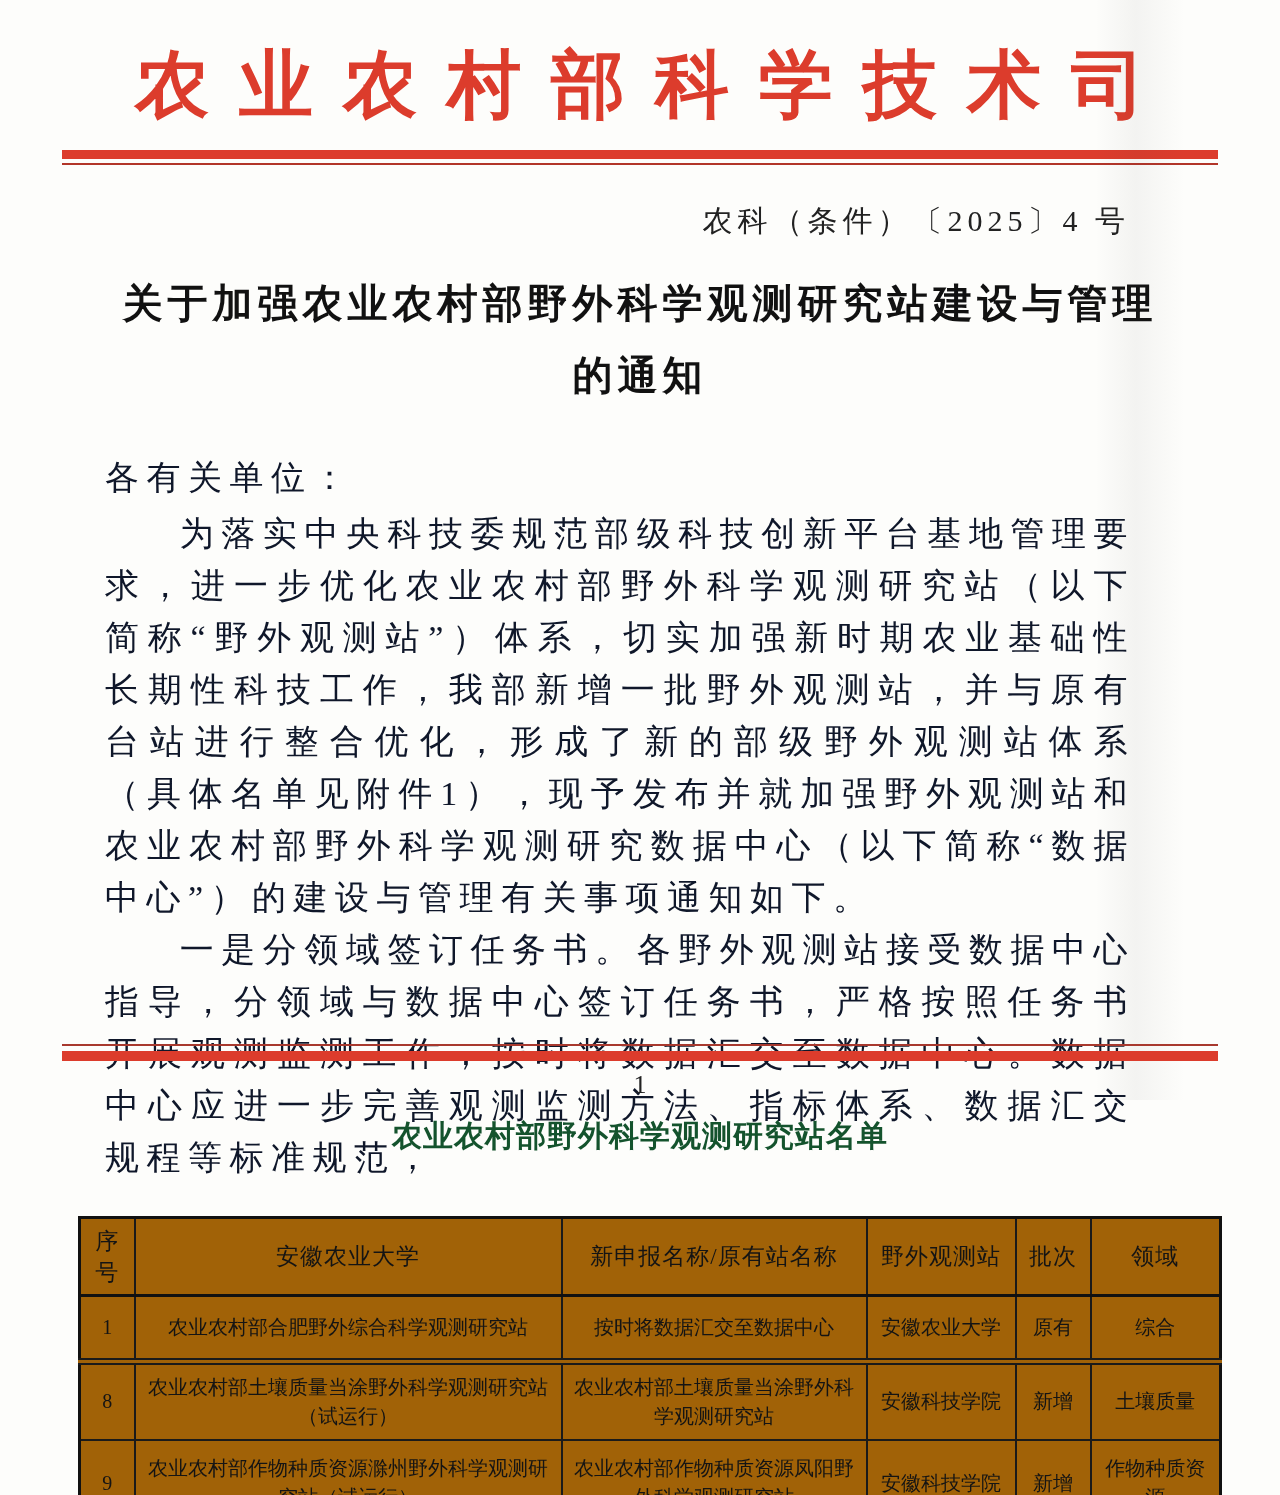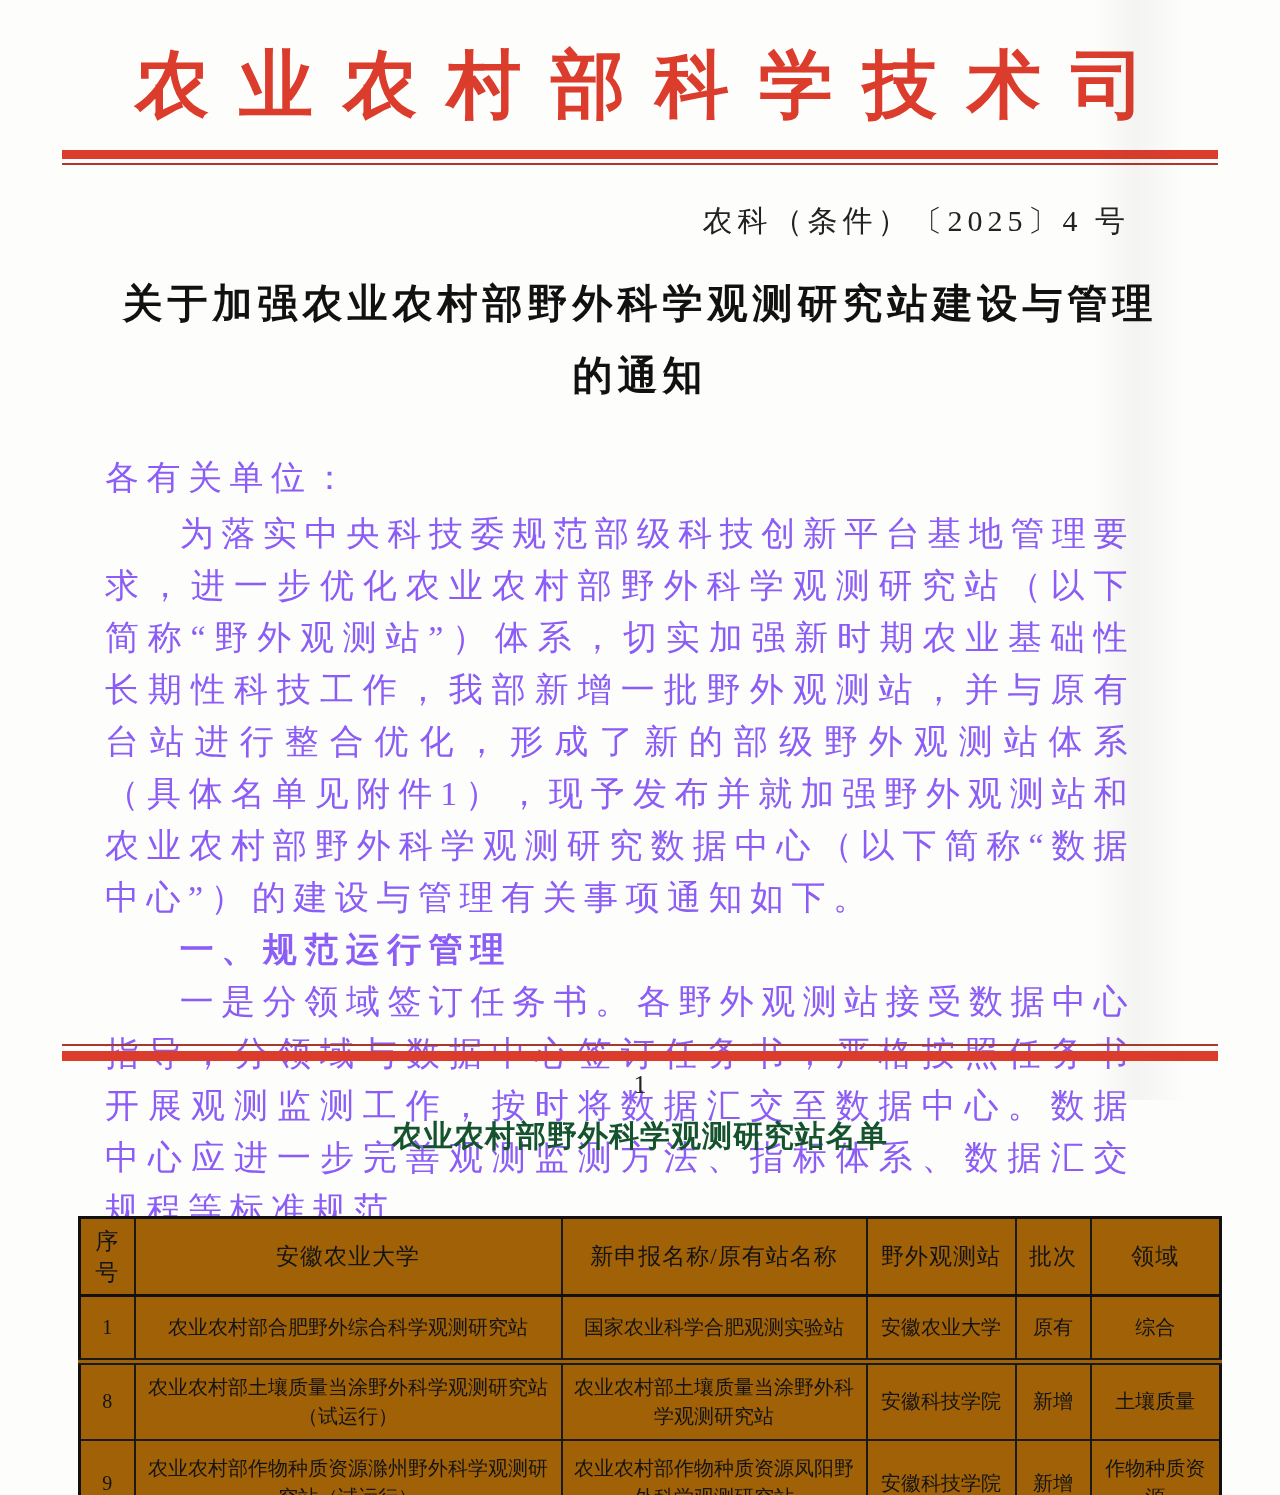--- a/index.html
+++ b/index.html
@@ -59,21 +59,21 @@
     color: #111;
   }
 
   
   .doc-body {
     margin: 40px 145px 0 105px;
     font-size: 34px;
     line-height: 52px;
     letter-spacing: 7.5px;
     text-align: justify;
-    color: #8b5cf6;
+    color: #0f172a;
   }
   .doc-body p { text-align: justify; }
   .salutation { margin-bottom: 4px; }
   .indent { text-indent: 2.2em; }
   .sec-heading { font-weight: bold; text-indent: 2.2em; }
   .bold-lead { font-weight: normal; }
 
   
   .foot-rule-thin  { position: absolute; left: 62px; right: 62px; top: 1044px; height: 2px; background: #a8392e; }
   .foot-rule-thick { position: absolute; left: 62px; right: 62px; top: 1051px; height: 10px; background: #dc3c2c; }
@@ -133,21 +133,20 @@
   <div class="head-rule-thick"></div>
   <div class="head-rule-thin"></div>
 
   <div class="doc-number">农科（条件）〔2025〕4 号</div>
 
   <div class="notice-title">关于加强农业农村部野外科学观测研究站建设与管理的通知</div>
 
   <div class="doc-body">
     <p class="salutation">各有关单位：</p>
     <p class="indent">为落实中央科技委规范部级科技创新平台基地管理要求，进一步优化农业农村部野外科学观测研究站（以下简称“野外观测站”）体系，切实加强新时期农业基础性长期性科技工作，我部新增一批野外观测站，并与原有台站进行整合优化，形成了新的部级野外观测站体系（具体名单见附件1），现予发布并就加强野外观测站和农业农村部野外科学观测研究数据中心（以下简称“数据中心”）的建设与管理有关事项通知如下。</p>
-    <p class="sec-heading">一、规范运行管理</p>
     <p class="indent"><span class="bold-lead">一是分领域签订任务书。</span><span>各野外观测站接受数据中心指导，分领域与数据中心签订任务书，严格按照任务书开展观测监测工作，按时将数据汇交至数据中心。数据中心应进一步完善观测监测方法、指标体系、数据汇交规程等标准规范，</span></p>
   </div>
 
   <div class="foot-rule-thin"></div>
   <div class="foot-rule-thick"></div>
   <div class="page-number">1</div>
 
   <div class="table-title">农业农村部野外科学观测研究站名单</div>
 
   <table class="station-table">
@@ -166,21 +165,21 @@
         <th>新申报名称/原有站名称</th>
         <th>野外观测站</th>
         <th>批次</th>
         <th>领域</th>
       </tr>
     </thead>
     <tbody>
       <tr class="row-first">
         <td>1</td>
         <td>农业农村部合肥野外综合科学观测研究站</td>
-        <td>国家农业科学合肥观测实验站</td>
+        <td>按时将数据汇交至数据中心</td>
         <td>安徽农业大学</td>
         <td>原有</td>
         <td>综合</td>
       </tr>
       <tr class="row-mid">
         <td>8</td>
         <td>农业农村部土壤质量当涂野外科学观测研究站（试运行）</td>
         <td>农业农村部土壤质量当涂野外科学观测研究站</td>
         <td>安徽科技学院</td>
         <td>新增</td>

